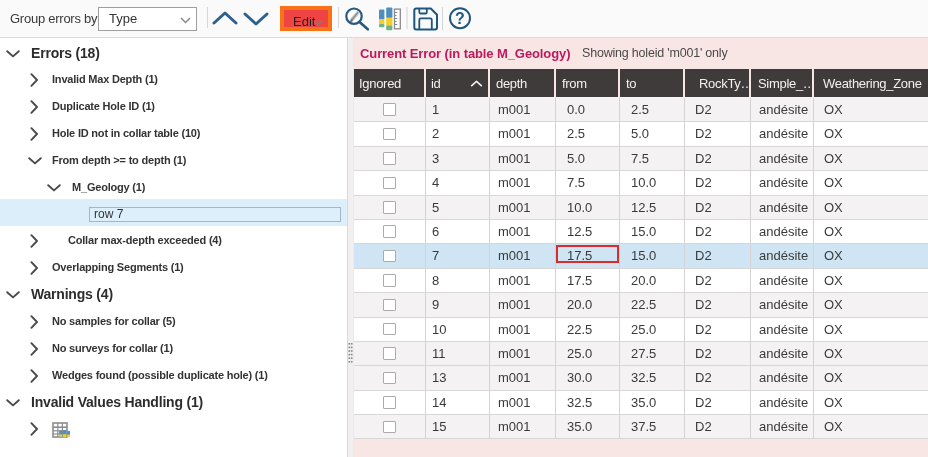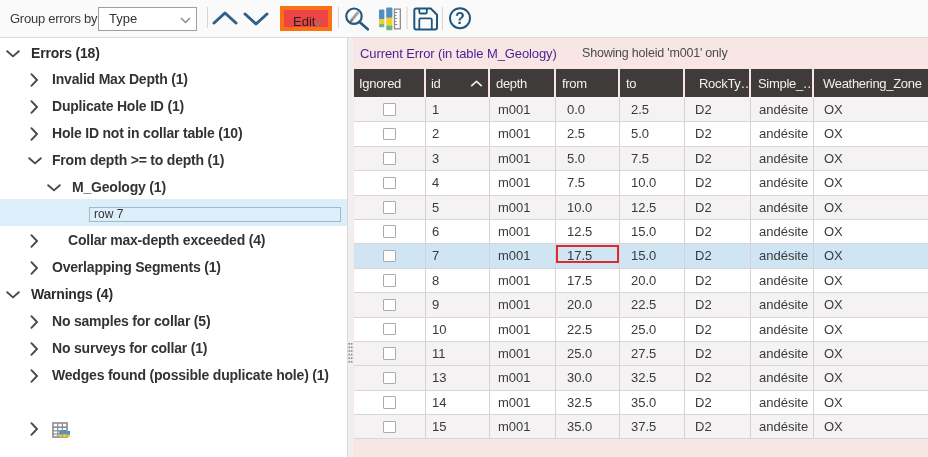--- a/index.html
+++ b/index.html
@@ -10,30 +10,30 @@
   #toolbar{left:0;top:0;width:928px;height:37px;background:#fafafa;border-bottom:1px solid #dcdcdc}
   #tb-label{left:10px;top:0;height:37px;line-height:37px;font-size:13px;color:#3a3a3a;letter-spacing:-0.25px}
   #dd-type{left:98px;top:7px;width:99px;height:24px;background:#fff;border:1px solid #9f9f9f;box-sizing:border-box}
   #dd-type span{position:absolute;left:10px;top:0;line-height:22px;font-size:13px;color:#333}
   #dd-edit{left:280px;top:6px;width:52px;height:25px;background:#ef4444;border:4px solid #f97316;box-sizing:border-box}
   #dd-edit span{position:absolute;left:9px;top:0;line-height:23px;font-size:13px;color:#222}
   .tbsep{top:7px;width:1px;height:21px;background:#d6d6d6}
   
   #tree{left:0;top:38px;width:347px;height:419px;background:#fff;border-right:1px solid #d9d9d9}
   .trow{position:absolute;left:0;width:347px;height:27px;line-height:27px;white-space:nowrap}
-  .trow .txt{position:absolute;top:0;height:27px;line-height:27px;color:#333;font-weight:bold;font-size:14px;letter-spacing:-0.2px}
+  .trow .txt{position:absolute;top:0;height:27px;line-height:27px;color:#333;font-weight:bold;font-size:11px;letter-spacing:-0.2px}
   .trow.top .txt{font-size:14px;color:#2d2d2d}
   .trow svg{position:absolute}
   #selrow{background:#dbeefa}
   #editbox{position:absolute;left:89px;top:6px;width:252px;height:15px;border:1px solid #9fb9c9;box-sizing:border-box;background:#ddeffb;font-size:12px;line-height:13px;color:#333;padding-left:4px;font-weight:normal}
   
   #split{left:348px;top:38px;width:5px;height:419px;background:#f1efef}
   
   #right{left:353px;top:38px;width:575px;height:419px;background:#f7e6e4}
-  #rtitle{left:7px;top:0;height:31px;line-height:31px;font-size:13px;font-weight:normal;color:#4c1d95;letter-spacing:-0.1px}
+  #rtitle{left:7px;top:0;height:31px;line-height:31px;font-size:13px;font-weight:bold;color:#be185d;letter-spacing:-0.1px}
   #rsub{left:229px;top:0;height:31px;line-height:31px;font-size:12.5px;color:#4a4a4a;letter-spacing:-0.2px}
   #tblwrap{left:1px;top:31px;width:574px;height:388px;overflow:hidden}
   table{border-collapse:separate;border-spacing:0;table-layout:fixed;width:574px}
   th{background:#3f3b3b;color:#f2f0f0;font-weight:normal;font-size:13px;text-align:left;
      padding:0 0 0 8px;height:28px;border-right:2px solid #f7e6e4;border-bottom:1px solid #faf3f2;letter-spacing:-0.3px;
      overflow:hidden;white-space:nowrap;position:relative}
   th:last-child{border-right:none}
   td{font-size:13px;color:#3a3a3a;padding:0;height:23.4px;line-height:21.4px;border-right:1px solid #d4d2d2;
      border-bottom:1px solid #d8d6d6;overflow:hidden;white-space:nowrap;background:#fff}
   td:last-child{border-right:none}
@@ -171,20 +171,26 @@
       <svg style="left:30px;top:7px" width="9" height="14">
         <polyline points="1.4,1.2 7,7 1.4,12.8" fill="none" stroke="#4a4a4a" stroke-width="1.9" stroke-linecap="round" stroke-linejoin="round"></polyline>
       </svg>
       <span class="txt" style="left:52px;">No surveys for collar (1)</span>
     </div>
     <div class="trow" style="top:323.70px">
       <svg style="left:30px;top:7px" width="9" height="14">
         <polyline points="1.4,1.2 7,7 1.4,12.8" fill="none" stroke="#4a4a4a" stroke-width="1.9" stroke-linecap="round" stroke-linejoin="round"></polyline>
       </svg>
       <span class="txt" style="left:52px;">Wedges found (possible duplicate hole) (1)</span>
+    </div>
+    <div class="trow top" style="top:350.55px">
+      <svg style="left:5.5px;top:10px" width="14" height="8">
+        <polyline points="1.2,1.2 7,6.4 12.8,1.2" fill="none" stroke="#4a4a4a" stroke-width="1.9" stroke-linecap="round" stroke-linejoin="round"></polyline>
+      </svg>
+      <span class="txt" style="left:31px;">Invalid Values Handling (1)</span>
     </div>
     <div class="trow" style="top:377.40px">
       <svg style="left:30px;top:7px" width="9" height="14">
         <polyline points="1.4,1.2 7,7 1.4,12.8" fill="none" stroke="#4a4a4a" stroke-width="1.9" stroke-linecap="round" stroke-linejoin="round"></polyline>
       </svg>
       <svg style="left:52px;top:7px" width="19" height="19">
         <rect x="1" y="1" width="14" height="14" fill="#fff" stroke="#8c8c8c" stroke-width="1.6"></rect>
         <line x1="1" y1="5.2" x2="15" y2="5.2" stroke="#8c8c8c" stroke-width="1.6"></line>
         <line x1="1" y1="8.8" x2="15" y2="8.8" stroke="#8c8c8c" stroke-width="1.2"></line>
         <line x1="1" y1="12" x2="15" y2="12" stroke="#8c8c8c" stroke-width="1.2"></line>

